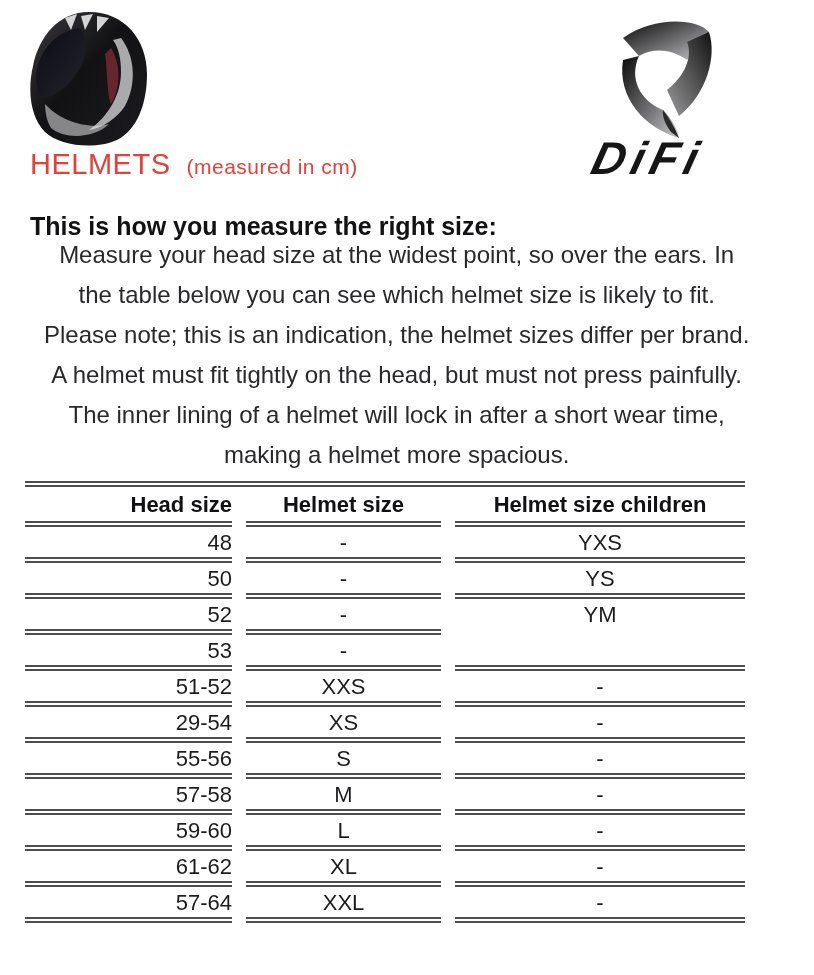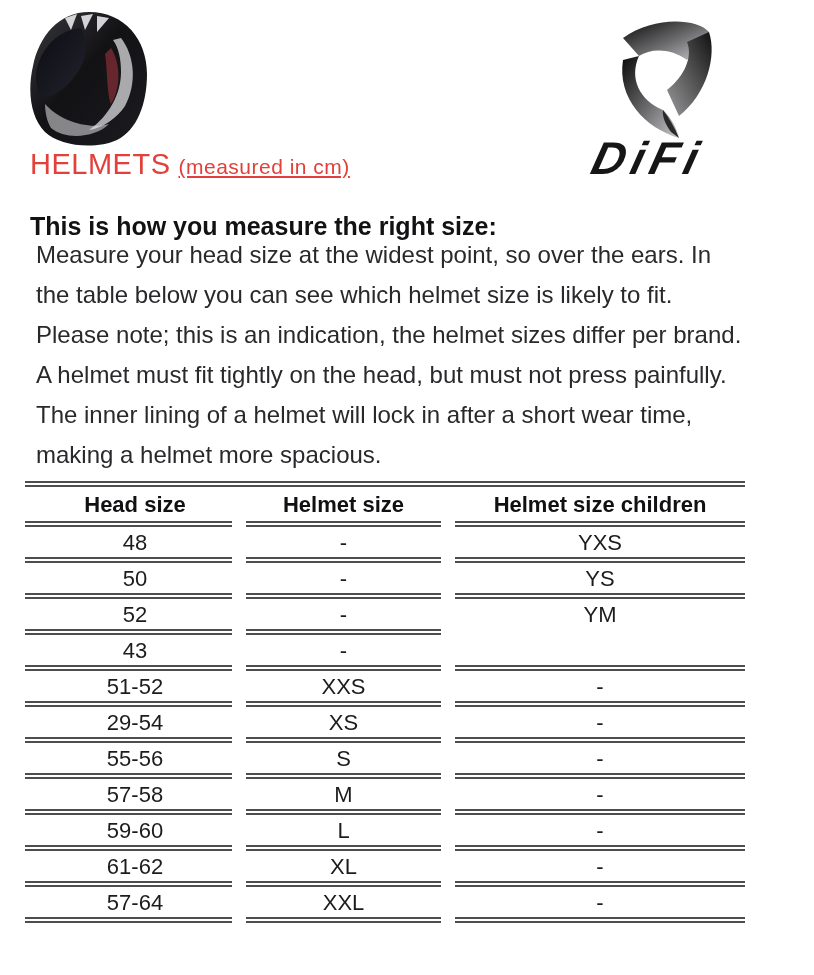--- a/index.html
+++ b/index.html
@@ -17,30 +17,31 @@
   .helmet-photo { position: absolute; left: 25px; top: 8px; width: 128px; height: 140px; }
   .brand-logo  { position: absolute; left: 563px; top: 12px; width: 204px; height: 168px; text-align: center; }
   .brand-logo svg { display: block; }
 
   
   .page-title {
     position: absolute; left: 30px; top: 148px;
     font-size: 29px; font-weight: 400; color: #e2403a;
     letter-spacing: 0.5px; white-space: nowrap;
   }
-  .page-title .title-suffix { font-size: 21px; margin-left: 8px; text-decoration: underline; }
+  .page-title .title-suffix { font-size: 21px; margin-left: 16px; }
 
   .intro-heading {
     position: absolute; left: 30px; top: 212px;
     font-size: 25px; font-weight: 700; color: #121214;
   }
   .intro-body {
-    position: absolute; left: 36px; top: 235px;
+    position: absolute; left: 44px; top: 235px;
     font-size: 24px; line-height: 40px; color: #29292c;
     white-space: pre-line;
+    text-align: center;
   }
 
   
   .size-table {
     position: absolute; left: 25px; top: 481px; width: 720px;
     border-top: 6px double #4d4d4d;
   }
   .trow {
     display: grid;
     grid-template-columns: 207px 195px 1fr;
@@ -48,21 +49,21 @@
     align-items: center;
   }
   .trow .cell {
     height: 30px; line-height: 31px;
     font-size: 22px;
     overflow: hidden; white-space: nowrap;
   }
   .trow.thead .cell { height: 34px; line-height: 36px; font-weight: 700; color: #111113; }
   .trow + .trow .cell { border-top: 6px double #4d4d4d; }
   .trow.last .cell { border-bottom: 6px double #4d4d4d; }
-  .cell.c1 { padding-left: 13px; text-align: center; }
+  .cell.c1 { padding-left: 13px; text-align: right; }
   .cell.c2 { text-align: center; }
   .cell.c3 { text-align: center; }
 </style>
 </head>
 <body>
 
 <div class="page">
 
   <div class="helmet-photo">
     <svg width="128" height="140" viewBox="0 0 128 140">
@@ -140,21 +141,21 @@
       <div class="cell c1">50</div>
       <div class="cell c2">-</div>
       <div class="cell c3">YS</div>
     </div>
     <div class="trow">
       <div class="cell c1">52</div>
       <div class="cell c2">-</div>
       <div class="cell c3">YM</div>
     </div>
     <div class="trow">
-      <div class="cell c1">43</div>
+      <div class="cell c1">53</div>
       <div class="cell c2">-</div>
     </div>
     <div class="trow">
       <div class="cell c1">51-52</div>
       <div class="cell c2">XXS</div>
       <div class="cell c3">-</div>
     </div>
     <div class="trow">
       <div class="cell c1">29-54</div>
       <div class="cell c2">XS</div>

